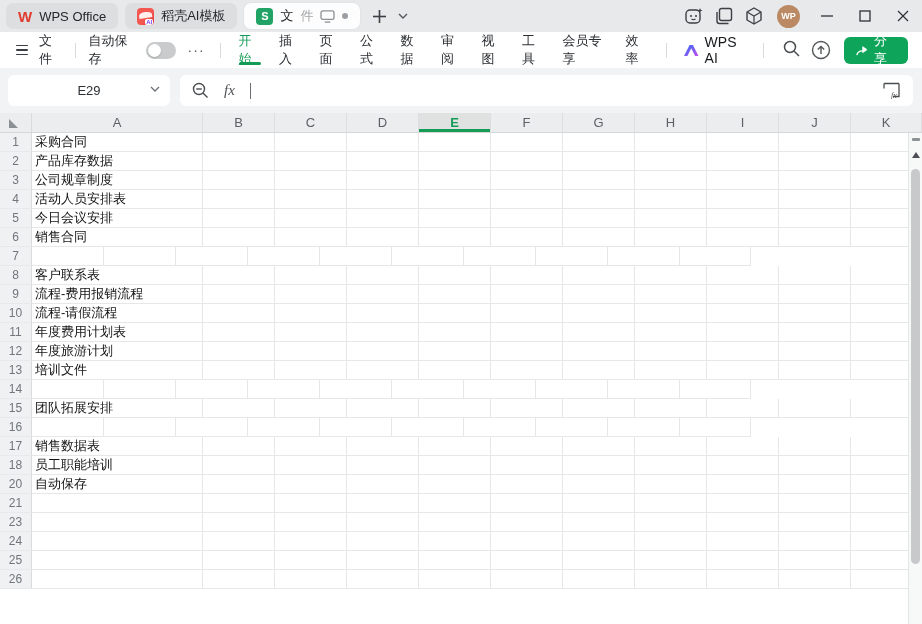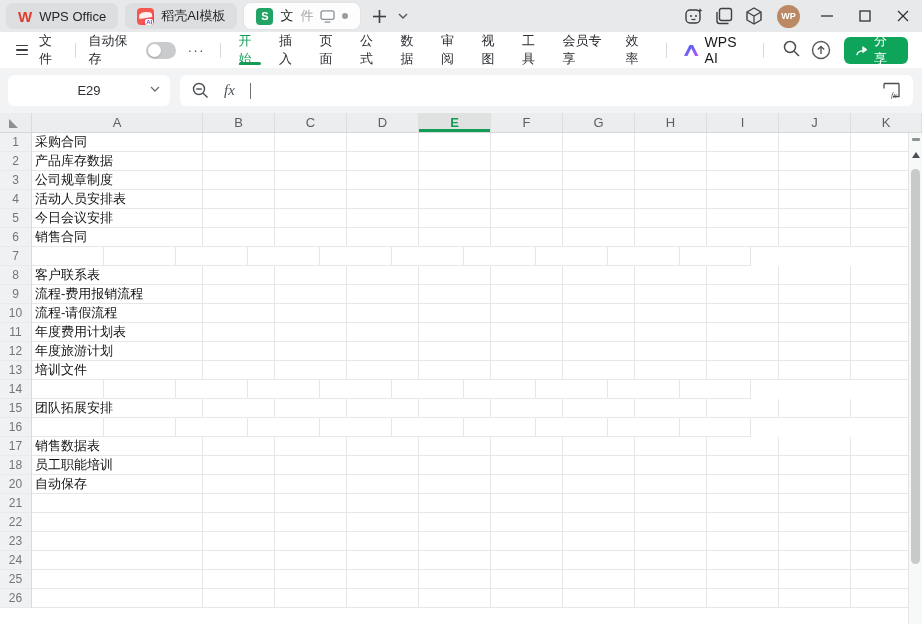--- a/index.html
+++ b/index.html
@@ -541,34 +541,20 @@
         <div class="g-cell" style="width: 72px;"></div>
         <div class="g-cell" style="width: 72px;"></div>
         <div class="g-cell" style="width: 72px;"></div>
         <div class="g-cell" style="width: 72px;"></div>
         <div class="g-cell" style="width: 72px;"></div>
         <div class="g-cell" style="width: 72px;"></div>
         <div class="g-cell" style="width: 72px;"></div>
         <div class="g-cell" style="width: 71px;"></div>
       </div>
       <div class="g-row">
-        <div class="row-h">22</div>
-        <div class="g-cell" style="width: 171px;"></div>
-        <div class="g-cell" style="width: 72px;"></div>
-        <div class="g-cell" style="width: 72px;"></div>
-        <div class="g-cell" style="width: 72px;"></div>
-        <div class="g-cell" style="width: 72px;"></div>
-        <div class="g-cell" style="width: 72px;"></div>
-        <div class="g-cell" style="width: 72px;"></div>
-        <div class="g-cell" style="width: 72px;"></div>
-        <div class="g-cell" style="width: 72px;"></div>
-        <div class="g-cell" style="width: 72px;"></div>
-        <div class="g-cell" style="width: 71px;"></div>
-      </div>
-      <div class="g-row">
         <div class="row-h">23</div>
         <div class="g-cell" style="width: 171px;"></div>
         <div class="g-cell" style="width: 72px;"></div>
         <div class="g-cell" style="width: 72px;"></div>
         <div class="g-cell" style="width: 72px;"></div>
         <div class="g-cell" style="width: 72px;"></div>
         <div class="g-cell" style="width: 72px;"></div>
         <div class="g-cell" style="width: 72px;"></div>
         <div class="g-cell" style="width: 72px;"></div>
         <div class="g-cell" style="width: 72px;"></div>

